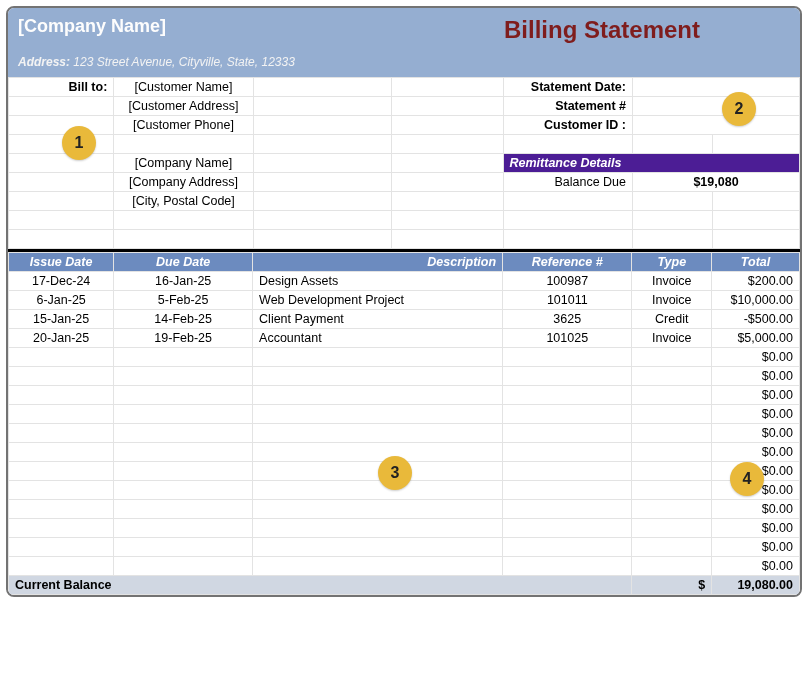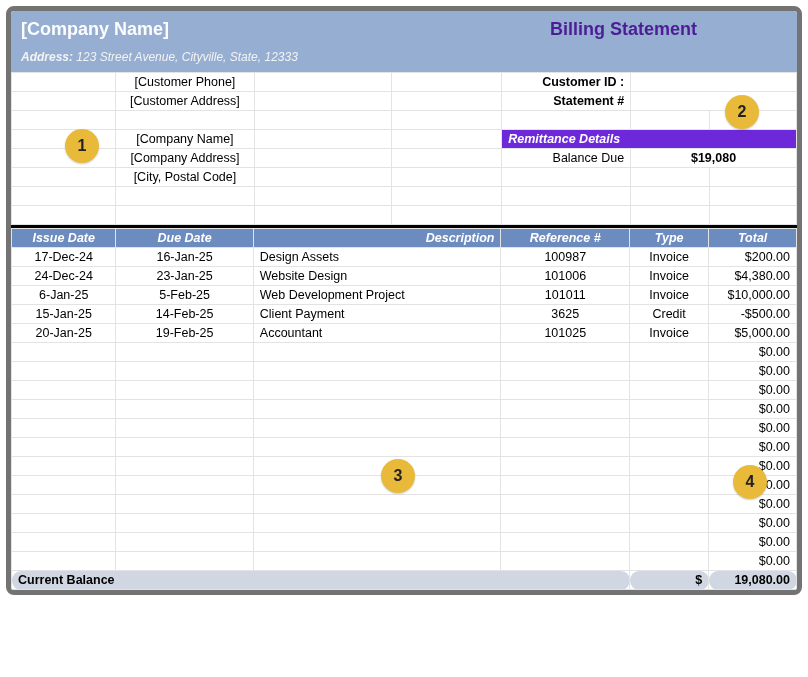--- a/index.html
+++ b/index.html
@@ -8,48 +8,48 @@
       padding: 0;
     }
     body {
       font-family: Arial, Helvetica, sans-serif;
       font-size: 13px;
       background: #fff;
       padding: 6px;
     }
     .container {
       width: 796px;
-      border: 5px solid #737373;
+      border: 2px solid #737373;
       border-radius: 8px;
       overflow: hidden;
       position: relative;
     }
     .header-band {
       background: #95aed1;
       color: #f7f7f7;
       padding: 8px 10px;
       display: flex;
       justify-content: space-between;
       align-items: flex-start;
     }
     .header-left .company-name {
       font-weight: bold;
       font-size: 18px;
       color: #fdfdfd;
     }
     .header-left .address {
       font-style: italic;
       font-size: 12px;
-      margin-top: 10px;
+      margin-top: 18px;
       color: #f3f3f3;
     }
     .header-right {
       font-weight: bold;
-      font-size: 18px;
-      color: #4c1d95;
+      font-size: 24px;
+      color: #7f1d1d;
       padding-right: 90px;
     }
     table.grid {
       border-collapse: collapse;
       width: 100%;
     }
     table.grid td {
       border: 1px solid #e3e3e3;
       height: 19px;
       padding: 1px 6px;
@@ -58,21 +58,21 @@
     .bold {
       font-weight: bold;
     }
     .right {
       text-align: right;
     }
     .center {
       text-align: center;
     }
     .remit-header {
-      background: #6d28d9;
+      background: #4c1d95;
       color: #fff;
       font-weight: bold;
       font-style: italic;
       font-size: 12.5px;
     }
     .thick-divider {
       border-top: 3px solid #000;
       margin-top: 0;
     }
     
@@ -95,21 +95,20 @@
       border: 1px solid #e3e3e3;
       height: 19px;
       padding: 1px 6px;
       font-size: 12.5px;
     }
     .footer-row td {
       background: #d0d7e2;
       font-weight: bold;
       border-top: 2px solid #000;
       border-bottom: 2px solid #000;
-      border-radius: 9px;
     }
     
     .callout {
       position: absolute;
       width: 34px;
       height: 34px;
       border-radius: 50%;
       background: #e9b93a;
       color: #222;
       font-weight: bold;
@@ -146,34 +145,42 @@
       <colgroup>
         <col style="width:106px">
         <col style="width:140px">
         <col style="width:140px">
         <col style="width:112px">
         <col style="width:130px">
         <col style="width:80px">
         <col style="width:88px">
       </colgroup>
       <tbody>
+          <tr>
+        <td class="bold right">Bill to:</td>
+        <td class="center">[Customer Name]</td>
+        <td></td>
+        <td></td>
+        <td class="bold right">Statement Date:</td>
+        <td colspan="2"></td>
+      </tr>
+      <tr>
+        <td></td>
+        <td class="center">[Customer Address]</td>
+        <td></td>
+        <td></td>
+        <td class="bold right">Statement #</td>
+        <td colspan="2"></td>
+      </tr>
       <tr>
         <td></td>
         <td class="center">[Customer Phone]</td>
         <td></td>
         <td></td>
         <td class="bold right">Customer ID :</td>
-        <td colspan="2"></td>
-      </tr>
-      <tr>
-        <td></td>
-        <td class="center">[Customer Address]</td>
-        <td></td>
-        <td></td>
-        <td class="bold right">Statement #</td>
         <td colspan="2"></td>
       </tr>
       <tr>
         <td></td>
         <td></td>
         <td></td>
         <td></td>
         <td></td>
         <td></td>
         <td></td>
@@ -248,28 +255,20 @@
     <tbody id="items-body">
     <tr>
           <td class="center">17-Dec-24</td>
           <td class="center">16-Jan-25</td>
           <td>Design Assets</td>
           <td class="center">100987</td>
           <td class="center">Invoice</td>
           <td class="right">$200.00</td>
         </tr>
         <tr>
-          <td class="center">24-Dec-24</td>
-          <td class="center">23-Jan-25</td>
-          <td>Website Design</td>
-          <td class="center">101006</td>
-          <td class="center">Invoice</td>
-          <td class="right">$4,380.00</td>
-        </tr>
-        <tr>
           <td class="center">6-Jan-25</td>
           <td class="center">5-Feb-25</td>
           <td>Web Development Project</td>
           <td class="center">101011</td>
           <td class="center">Invoice</td>
           <td class="right">$10,000.00</td>
         </tr>
         <tr>
           <td class="center">15-Jan-25</td>
           <td class="center">14-Feb-25</td>

